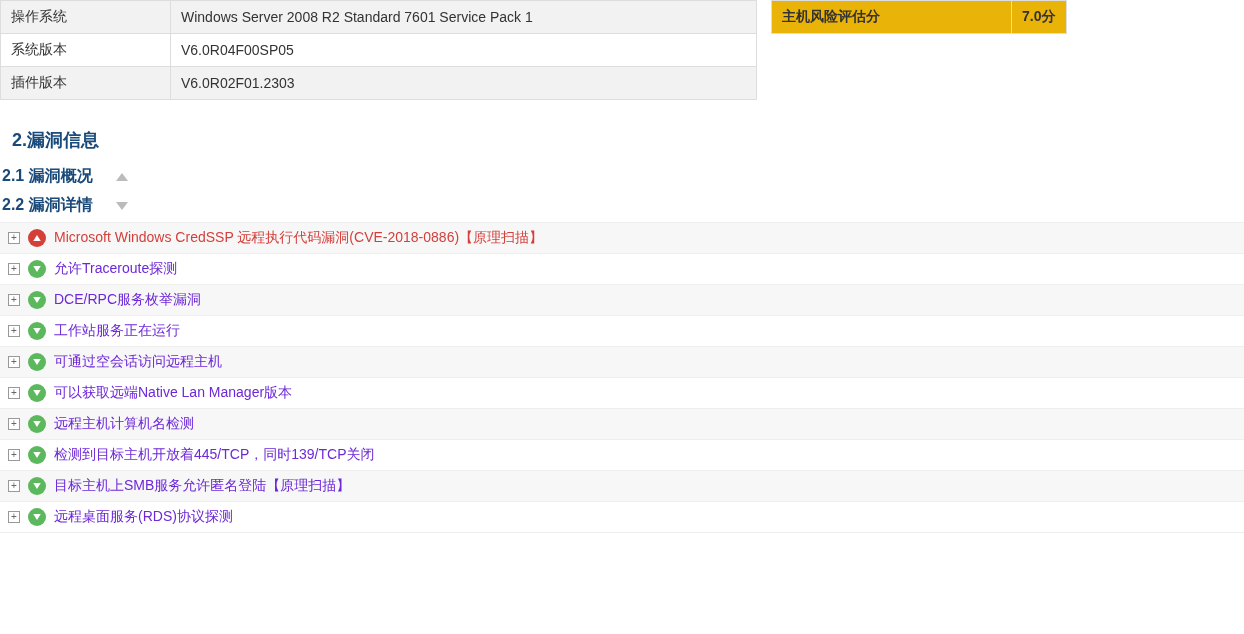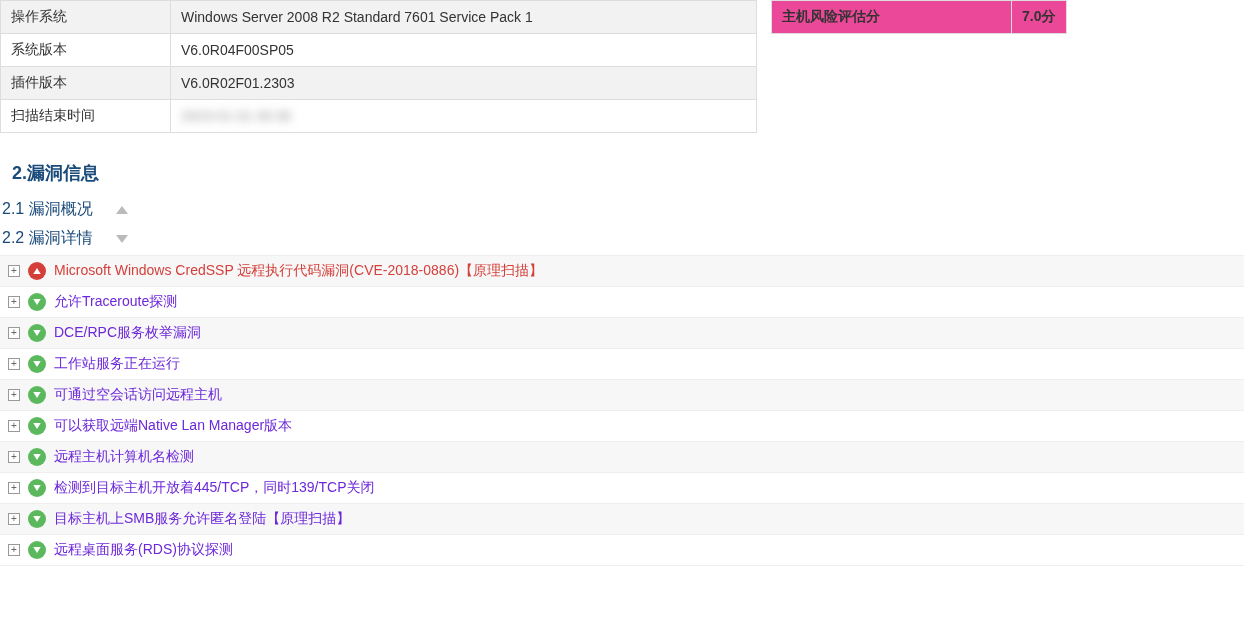--- a/index.html
+++ b/index.html
@@ -4,26 +4,26 @@
 <style>
 * { margin:0; padding:0; box-sizing:border-box; }
 body { font-family:"Microsoft YaHei","Segoe UI",Arial,sans-serif; font-size:14px; color:#333; background:#fff; width:1244px; }
 .top { display:flex; align-items:flex-start; }
 .info-table { border-collapse:collapse; width:757px; }
 .info-table td { border:1px solid #ddd; padding:7px 10px; vertical-align:middle; }
 .info-table tr:nth-child(odd) td { background:#f2f2f2; }
 .info-table tr:nth-child(even) td { background:#fff; }
 .info-table td.label { width:170px; font-weight:normal; }
 .score-box { margin-left:14px; border-collapse:collapse; }
-.score-box td { border:1px solid #ddd; padding:7px 10px; background:#ec4899; }
+.score-box td { border:1px solid #ddd; padding:7px 10px; background:#eab308; }
 .score-box td.sb-label { width:240px; font-weight:bold; }
 .score-box td.sb-val { width:55px; text-align:left; font-weight:bold; }
 .blur { filter:blur(4px); color:#999; }
 .section-title { font-size:18px; font-weight:bold; color:#194a7a; margin:28px 0 14px 12px; }
-.sub-title { font-size:16px; font-weight:normal; color:#194a7a; margin:8px 0 6px 2px; display:flex; align-items:center; gap:23px; }
+.sub-title { font-size:16px; font-weight:bold; color:#194a7a; margin:8px 0 6px 2px; display:flex; align-items:center; gap:23px; }
 .chev { width:0; height:0; display:inline-block; }
 .chev-up { border-left:6px solid transparent; border-right:6px solid transparent; border-bottom:8px solid #bbb; }
 .chev-down { border-left:6px solid transparent; border-right:6px solid transparent; border-top:8px solid #bbb; }
 .vuln-row { display:flex; align-items:center; gap:8px; padding:6px 8px; border-top:1px solid #eee; }
 .vuln-row:nth-child(odd){ background:#f7f7f7; }
 .vuln-row:nth-child(even){ background:#fff; }
 .exp { width:12px; height:12px; border:1px solid #999; display:flex; align-items:center; justify-content:center; font-size:10px; line-height:1; color:#666; background:#fff; cursor:pointer; flex-shrink:0; }
 .sev { width:18px; height:18px; border-radius:50%; display:flex; align-items:center; justify-content:center; flex-shrink:0; }
 .sev svg { width:12px; height:12px; fill:#fff; }
 .sev-high { background:#d43f3a; }
@@ -43,24 +43,20 @@
           <td class="label">操作系统</td>
           <td><span>Windows Server 2008 R2 Standard 7601 Service Pack 1</span></td>
         </tr>
         <tr>
           <td class="label">系统版本</td>
           <td><span>V6.0R04F00SP05</span></td>
         </tr>
         <tr>
           <td class="label">插件版本</td>
           <td><span>V6.0R02F01.2303</span></td>
-        </tr>
-        <tr>
-          <td class="label">扫描结束时间</td>
-          <td><span class="blur">2023-01-01 00:30</span></td>
         </tr>
       </tbody>
     </table>
   <table class="score-box">
     <tbody>
         <tr>
       <td class="sb-label">主机风险评估分</td>
       <td class="sb-val">7.0分</td>
     </tr>
   </tbody>

